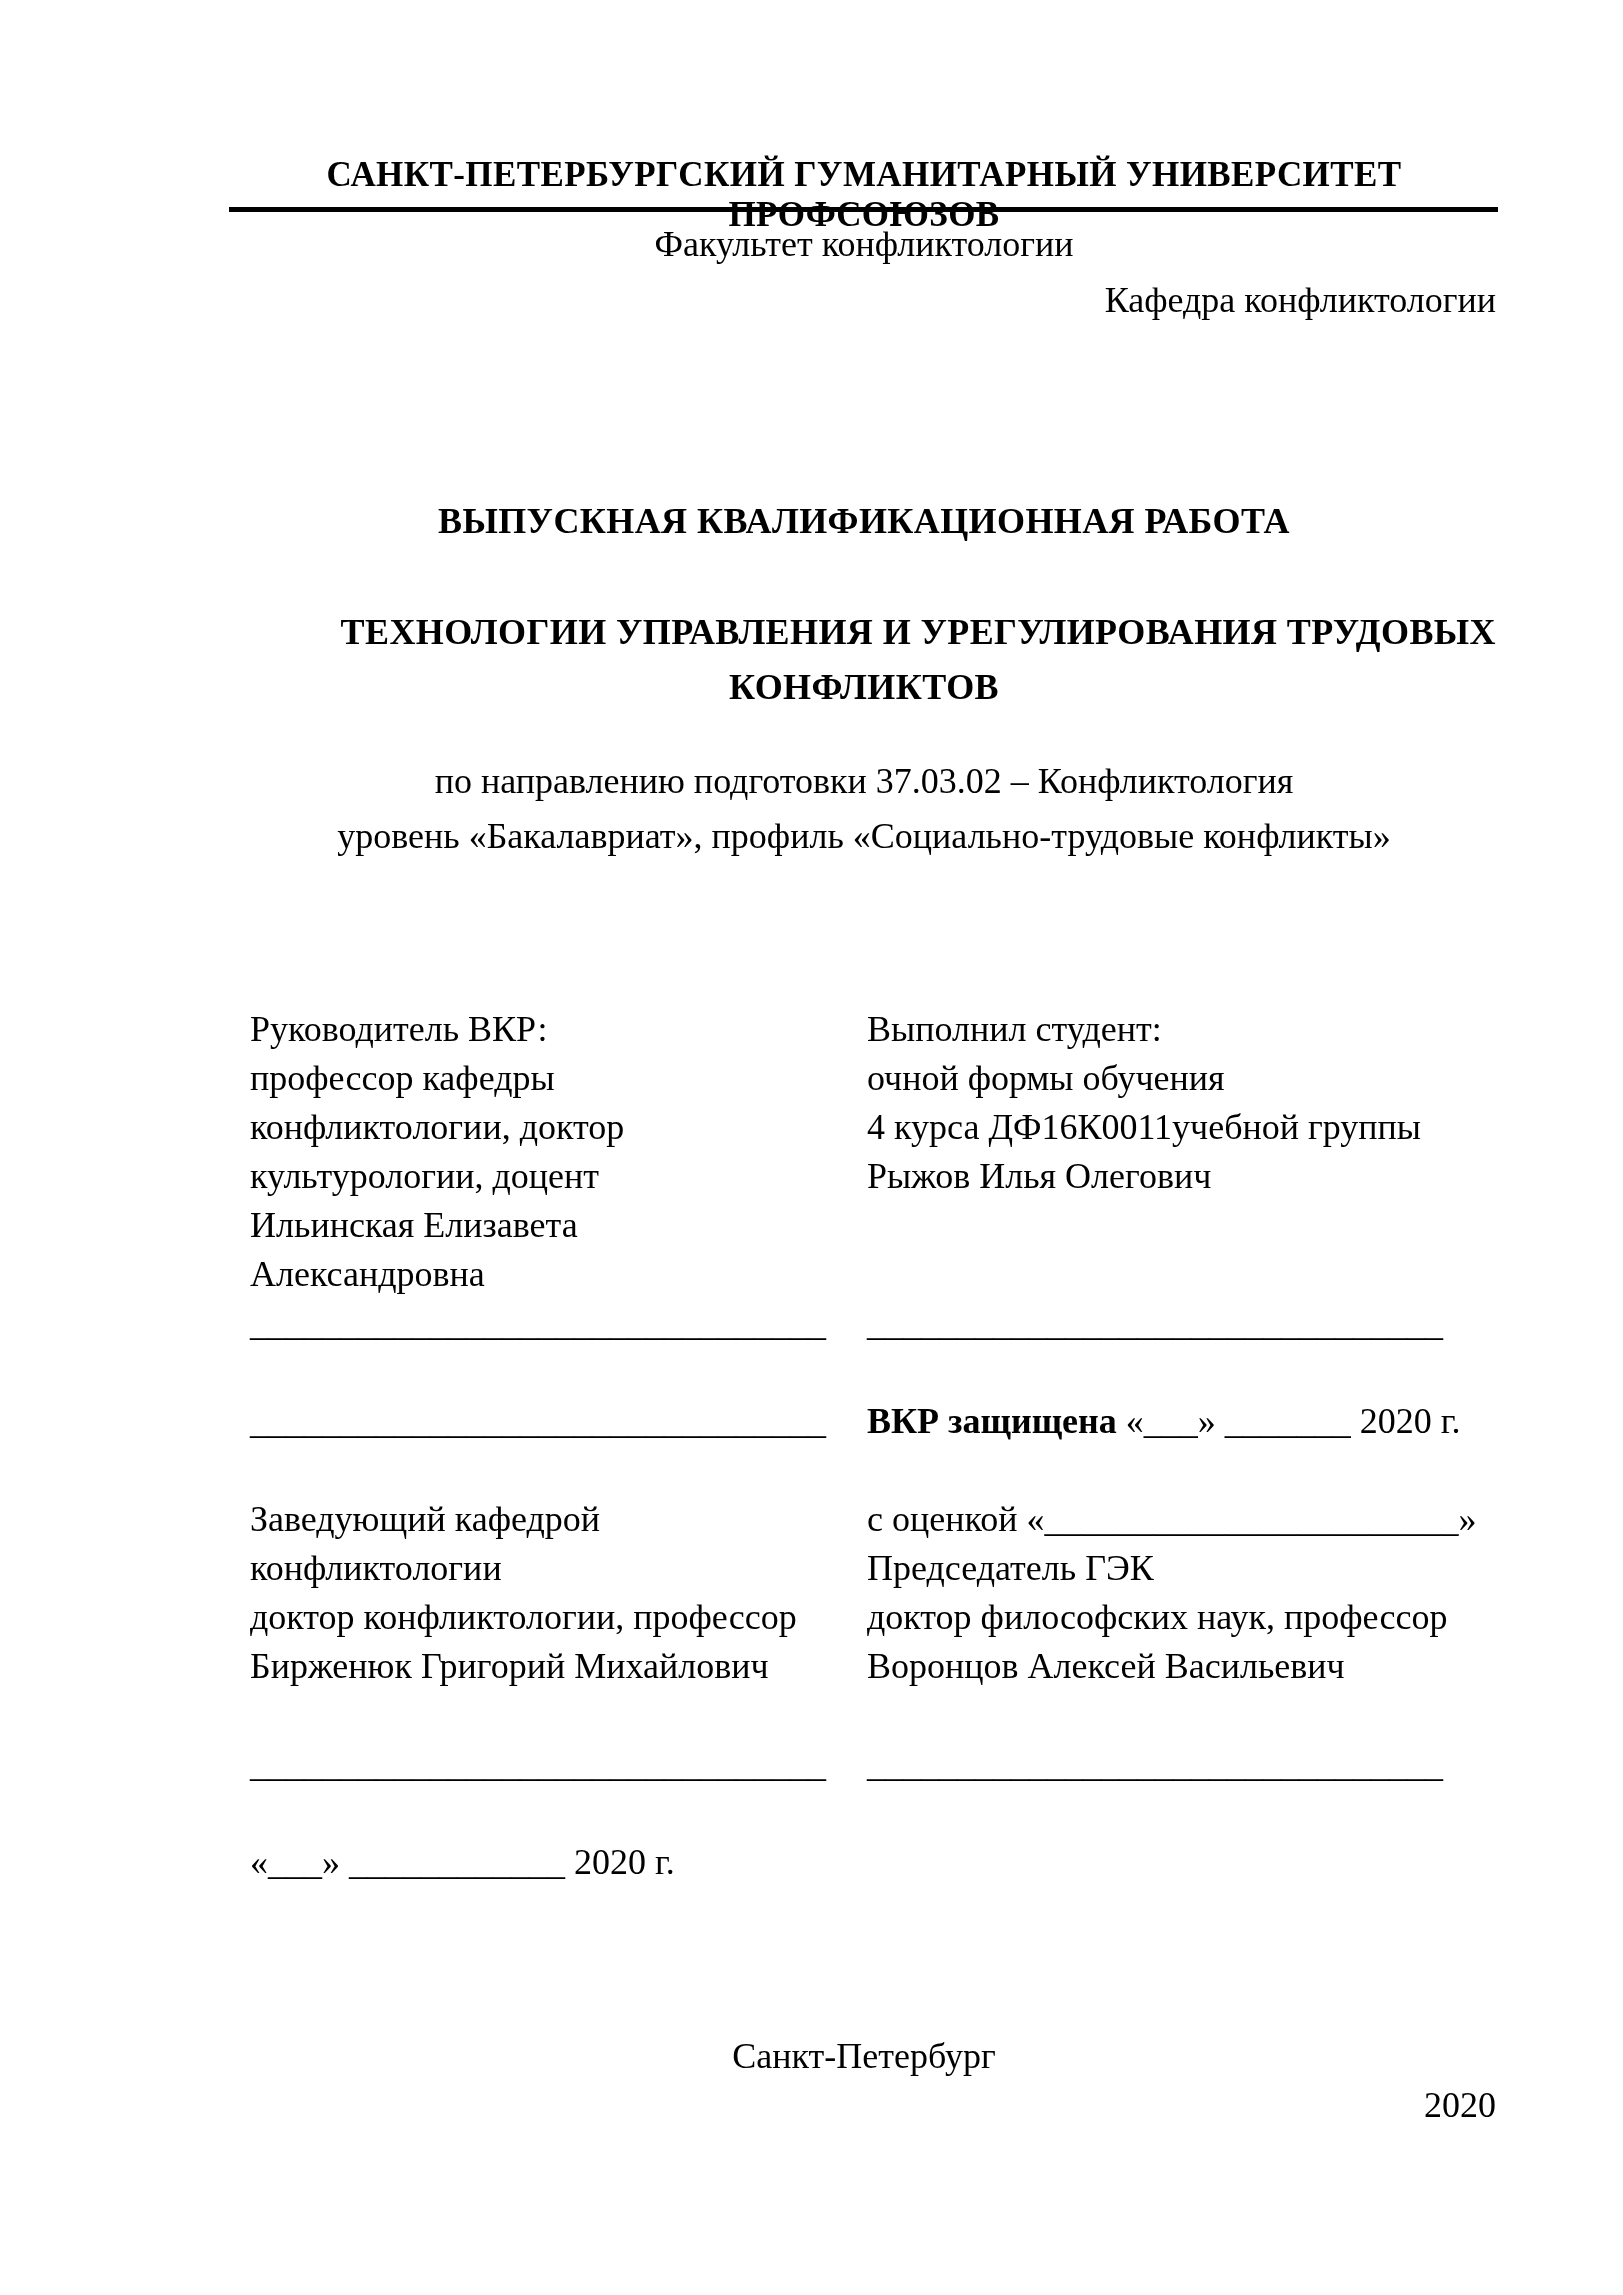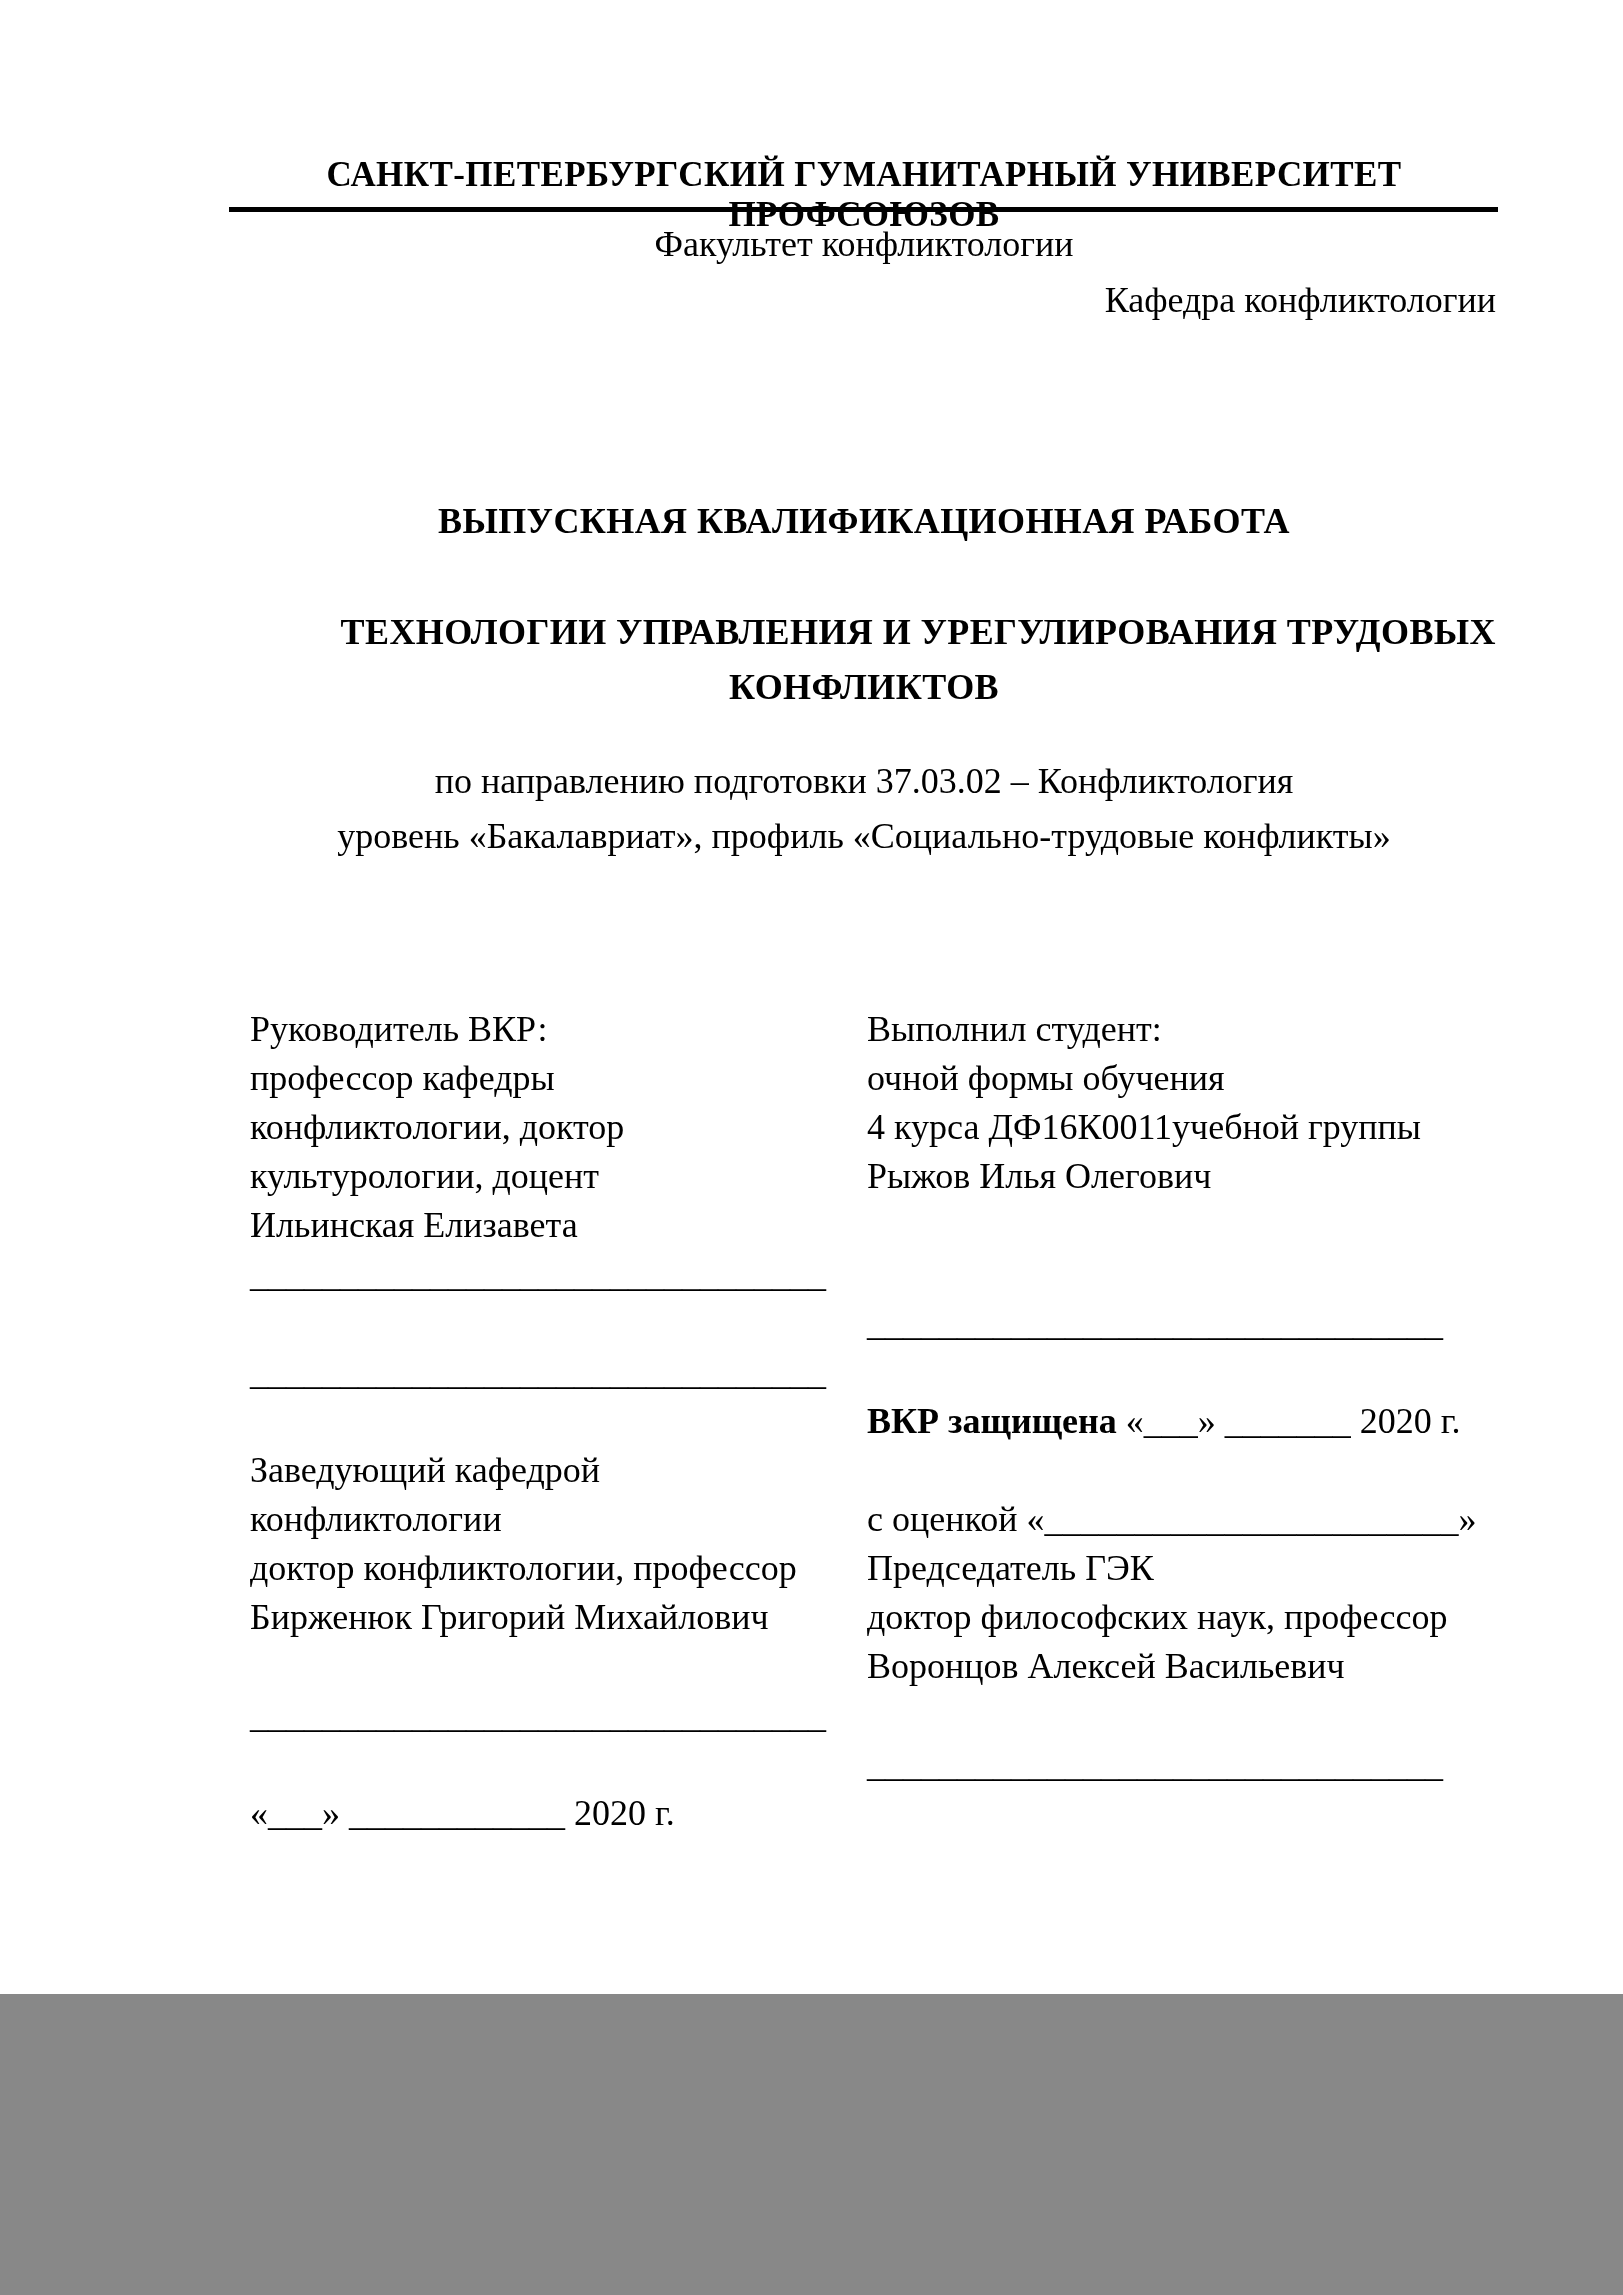--- a/index.html
+++ b/index.html
@@ -1,18 +1,18 @@
 <!DOCTYPE html>
 <html style="font-size:12.6px"><head>
 <meta charset="utf-8">
 <style>
   html,body{margin:0;padding:0;background:#888;}
   #page{
     position:relative;
-    width:1623px;height:1994px;
+    width:1623px;height:2295px;
     background:#ffffff;
     color:#000000;
     font-family:"Liberation Serif","DejaVu Serif",serif;
     font-size:36px;
     overflow:hidden;
   }
   .abs{position:absolute;left:232px;width:1264px;}
   .center{text-align:center;}
   .right{text-align:right;}
   .bold{font-weight:bold;}
@@ -57,20 +57,21 @@
   <div class="abs center" id="work-title-2">КОНФЛИКТОВ</div>
   <div class="abs center" id="direction">по направлению подготовки 37.03.02 – Конфликтология</div>
   <div class="abs center" id="level">уровень «Бакалавриат», профиль «Социально-трудовые конфликты»</div>
 
   <div class="col" id="col-left">
     <div class="ln">Руководитель ВКР:</div>
     <div class="ln">профессор кафедры</div>
     <div class="ln">конфликтологии, доктор</div>
     <div class="ln">культурологии, доцент</div>
     <div class="ln">Ильинская Елизавета</div>
+    <div class="ln">Александровна</div>
     <div class="ln">________________________________</div>
     <div class="ln"></div>
     <div class="ln">________________________________</div>
     <div class="ln"></div>
     <div class="ln">Заведующий кафедрой</div>
     <div class="ln">конфликтологии</div>
     <div class="ln">доктор конфликтологии, профессор</div>
     <div class="ln">Бирженюк Григорий Михайлович</div>
     <div class="ln"></div>
     <div class="ln">________________________________</div>

